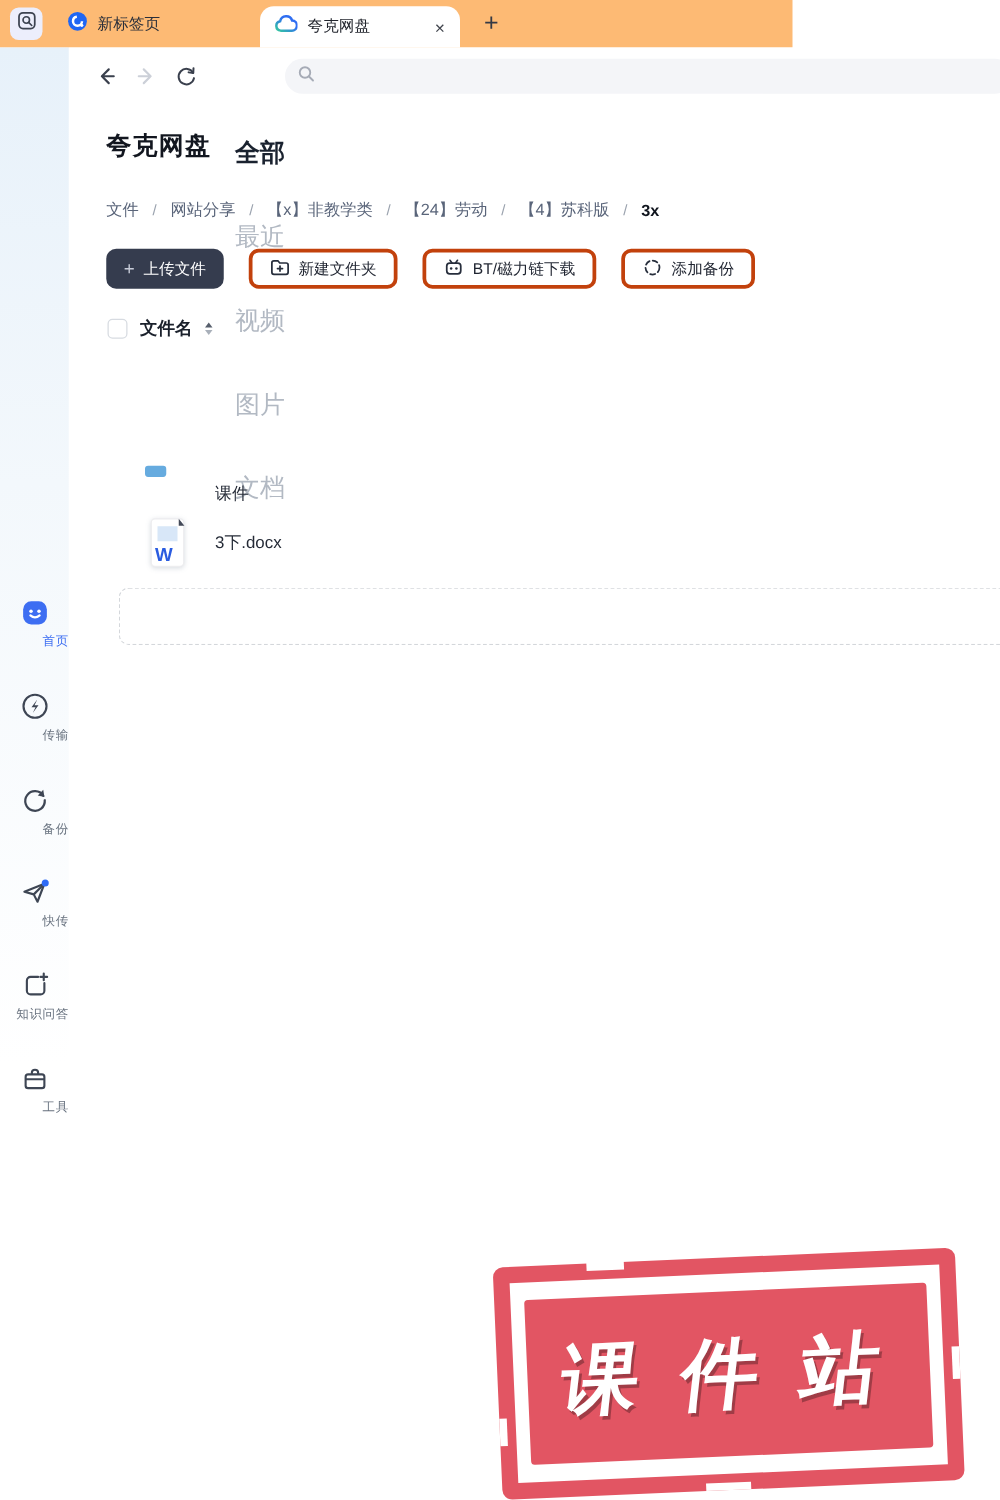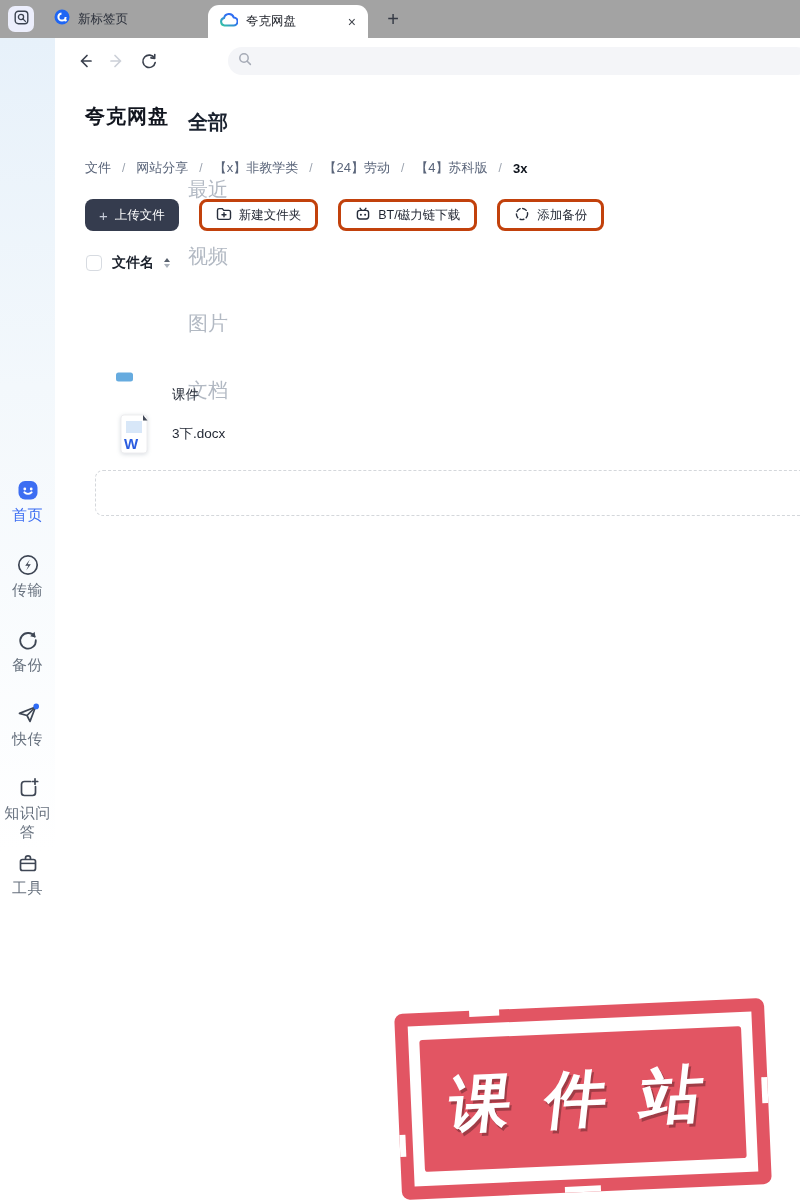--- a/index.html
+++ b/index.html
@@ -1,21 +1,21 @@
 <!DOCTYPE html>
 <html><head>
 <meta charset="utf-8">
 <style>
   * { margin:0; padding:0; box-sizing:border-box; }
   html,body { width:800px; height:1200px; }
   body { font-family:"Liberation Sans","DejaVu Sans",sans-serif; background:#fff; }
   #screen { position:relative; width:800px; height:1200px; overflow:hidden; background:#fff; }
 
   
-  #tabbar { position:absolute; left:0; top:0; width:800px; height:38px; background:#a3a3a3;padding-left:40px; }
+  #tabbar { position:absolute; left:0; top:0; width:634px; height:38px; background:#fdba74;padding-left:40px; }
   .tab-search-btn { position:absolute; left:8px; top:6px; width:26px; height:26px; border-radius:7px;
     background:#eceefc; display:flex; align-items:center; justify-content:center; }
   .tab-inactive { position:absolute; left:44px; top:0; height:38px; display:flex; align-items:center; gap:8px; padding:0 10px; }
   .tab-inactive .tab-title { font-size:12.5px; color:#2a2f3a; }
   .tab-active { position:absolute; left:208px; top:5px; width:160px; height:33px; background:#ffffff;
     border-radius:11px 11px 0 0; display:flex; align-items:center; gap:8px; padding:0 12px; }
   .tab-active .tab-title { flex:1; font-size:12.5px; color:#23262e; white-space:nowrap; overflow:hidden; }
   .tab-close { font-size:14px; color:#41454d; line-height:1; cursor:default; }
   .newtab-btn { position:absolute; left:380px; top:6px; width:26px; height:26px; display:flex; align-items:center;
     justify-content:center; font-size:20px; color:#343944; font-weight:400; }
@@ -24,21 +24,21 @@
   #navbar { position:absolute; left:55px; top:38px; width:745px; height:46px; background:#fff; }
   .nav-icon { position:absolute; top:14px; width:18px; height:18px; }
   .searchbar { position:absolute; left:173px; right:-10px; top:9px; height:28px; background:#f4f5f8; border-radius:14px;
     display:flex; align-items:center; padding:0 10px; }
 
   
   #sidebar { position:absolute; left:0; top:38px; width:55px; height:1162px;
     background:linear-gradient(180deg,#e7f1fa 0%,#f3f8fc 30%,#ffffff 70%); }
   .side-item { position:absolute; left:0; width:55px; text-align:center; }
   .side-item .side-icon { width:24px; height:24px; margin:0 auto; }
-  .side-item .side-label { display:block; margin-top:4px; font-size:15px; color:#68727f; letter-spacing:.5px; }
+  .side-item .side-label { display:block; margin-top:4px; font-size:10px; color:#68727f; letter-spacing:.5px;text-align:right; }
   .side-item.active .side-label { color:#3d6ef2; font-weight:500; }
 
   
   .app-title { position:absolute; left:85px; top:103px; font-size:20px; font-weight:700; color:#12161f; letter-spacing:1px; }
   .filter-tabs { position:absolute; left:188px; top:109px; display:flex; gap:40px; font-size:20px;flex-direction:column; }
   .filter-tab { color:#b2b9c3; cursor:default; }
   .filter-tab.active { color:#1a222f; font-weight:700; }
 
   
   .breadcrumb { position:absolute; left:85px; top:159px; display:flex; align-items:center; gap:11px; font-size:13px; }

